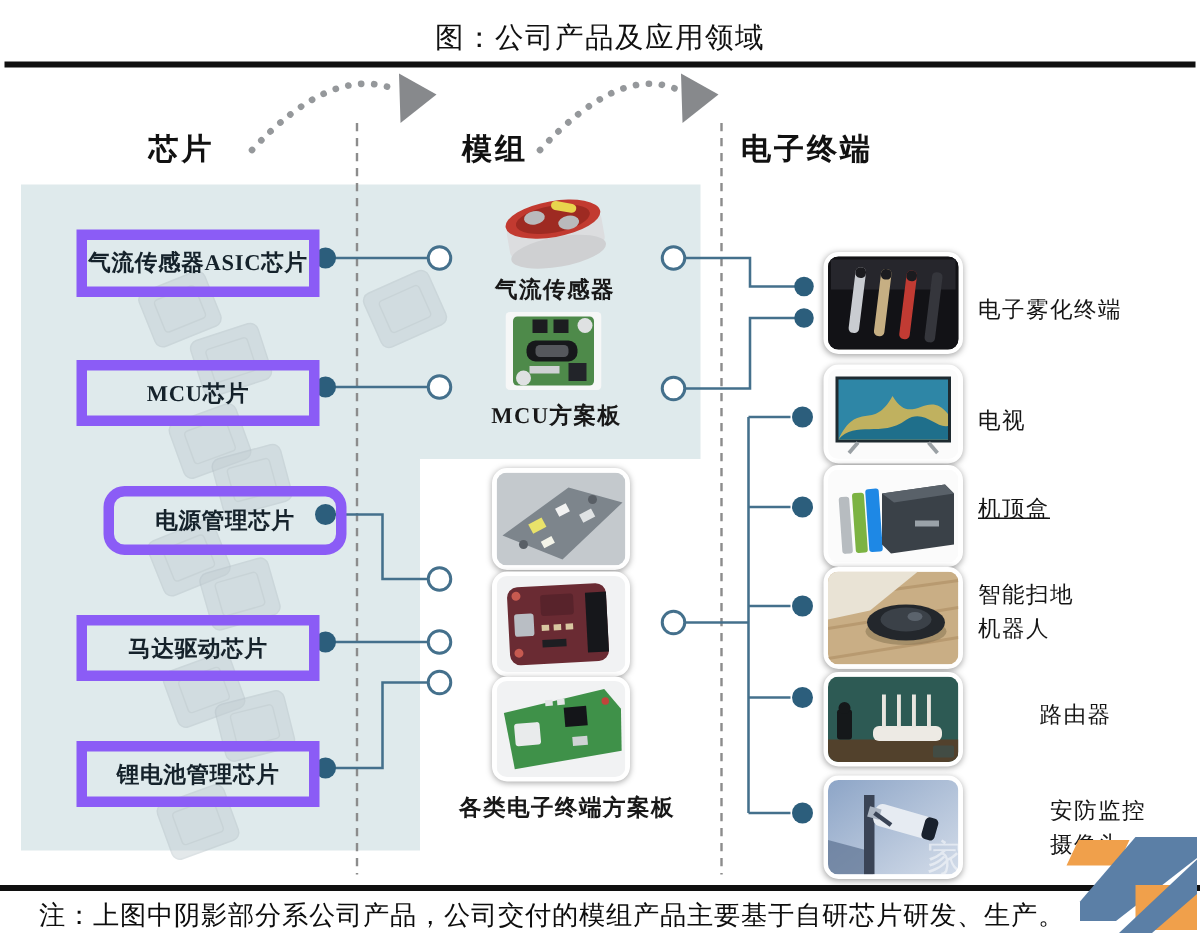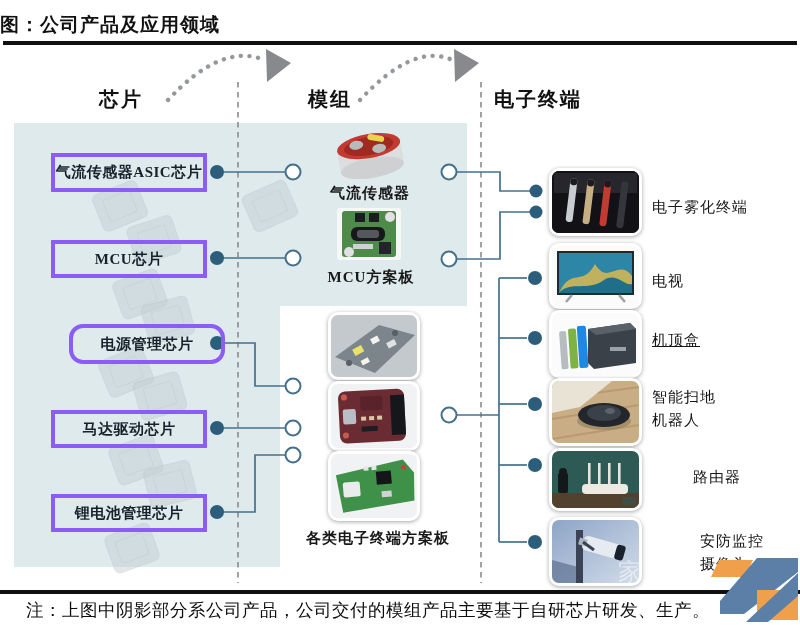--- a/index.html
+++ b/index.html
@@ -1,31 +1,31 @@
 <!DOCTYPE html>
 <html><head>
 <meta charset="utf-8">
 <style>
   html,body{margin:0;padding:0;background:#ffffff;}
   .page{position:relative;width:800px;height:625px;background:#fff;overflow:hidden;
         font-family:"Liberation Serif","DejaVu Serif",serif;color:#111;}
   .abs{position:absolute;}
-  .title{left:0;top:12px;width:800px;text-align:left;font-size:19px;font-weight:bold;letter-spacing:1px;z-index:6;}
+  .title{left:0;top:12px;width:800px;text-align:center;font-size:19px;font-weight:normal;letter-spacing:1px;z-index:6;}
   .rule{left:3px;width:794px;height:4px;background:#101010;z-index:5;}
   .rule.top{top:41px;}
   .rule.bottom{top:590px;left:0;width:800px;}
   .colhead{top:86px;font-size:20px;font-weight:bold;letter-spacing:2px;text-align:center;z-index:6;}
   .shade{background:#dfeaec;z-index:1;}
   .shadeA{left:14px;top:123px;width:453px;height:183px;}
   .shadeB{left:14px;top:306px;width:266px;height:261px;}
   .ghost{position:absolute;width:46px;height:38px;background:#c2cdd2;border:1px solid #b3bfc5;
          border-radius:6px;opacity:.45;z-index:2;}
   .ghost:after{content:"";position:absolute;left:8px;top:7px;right:8px;bottom:7px;
          border:1px solid #aeb9bf;border-radius:3px;}
-  .chipbox{border:4px solid #8b5cf6;background:transparent;z-index:4;display:flex;
+  .chipbox{border:7px solid #8b5cf6;background:transparent;z-index:4;display:flex;
            align-items:center;justify-content:center;font-size:15px;font-weight:600;
            letter-spacing:.5px;color:#15222b;text-align:center;}
   .overlay{left:0;top:0;z-index:3;pointer-events:none;}
   .dash{stroke:#8c8c8c;stroke-width:1.6;stroke-dasharray:5.5 4.5;fill:none;}
   .arc{stroke:#95989b;stroke-width:4.4;fill:none;stroke-linecap:round;stroke-dasharray:0.1 8.6;}
   .arrow{fill:#87898c;}
   .conn path{stroke:#44708c;stroke-width:1.7;fill:none;}
   .dots circle{fill:#2c5e7c;}
   .rings circle{fill:#ffffff;stroke:#44708c;stroke-width:2;}
   .modlabel{z-index:5;text-align:center;font-size:15px;font-weight:600;letter-spacing:1px;color:#181818;}

